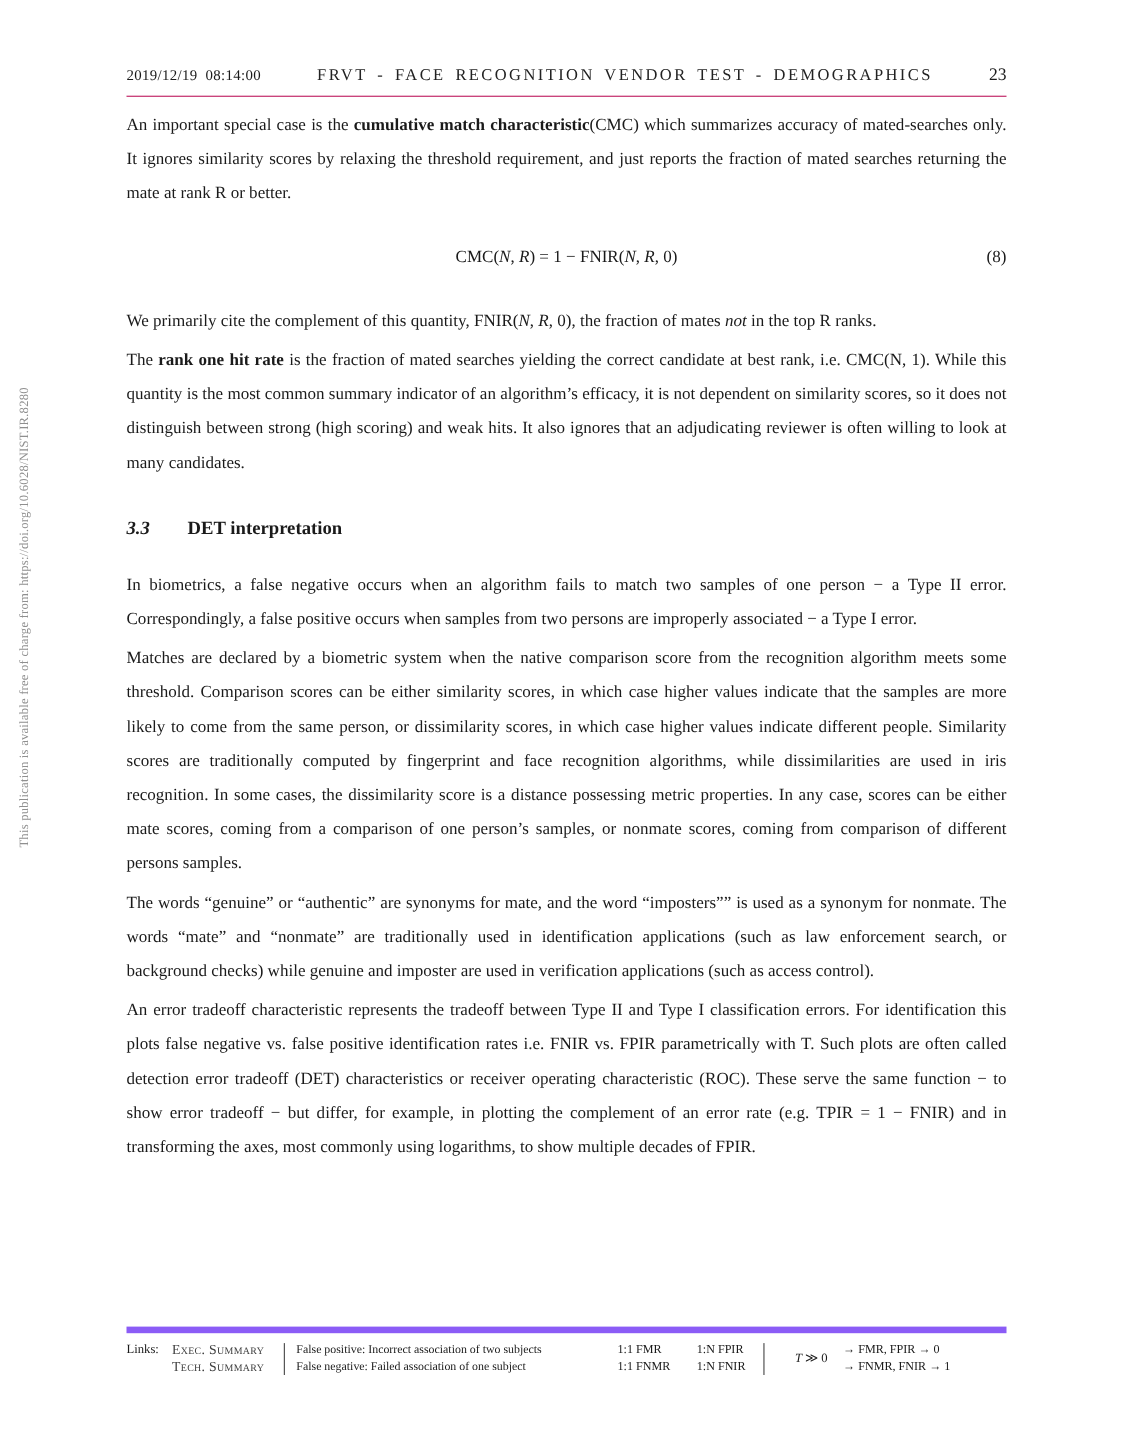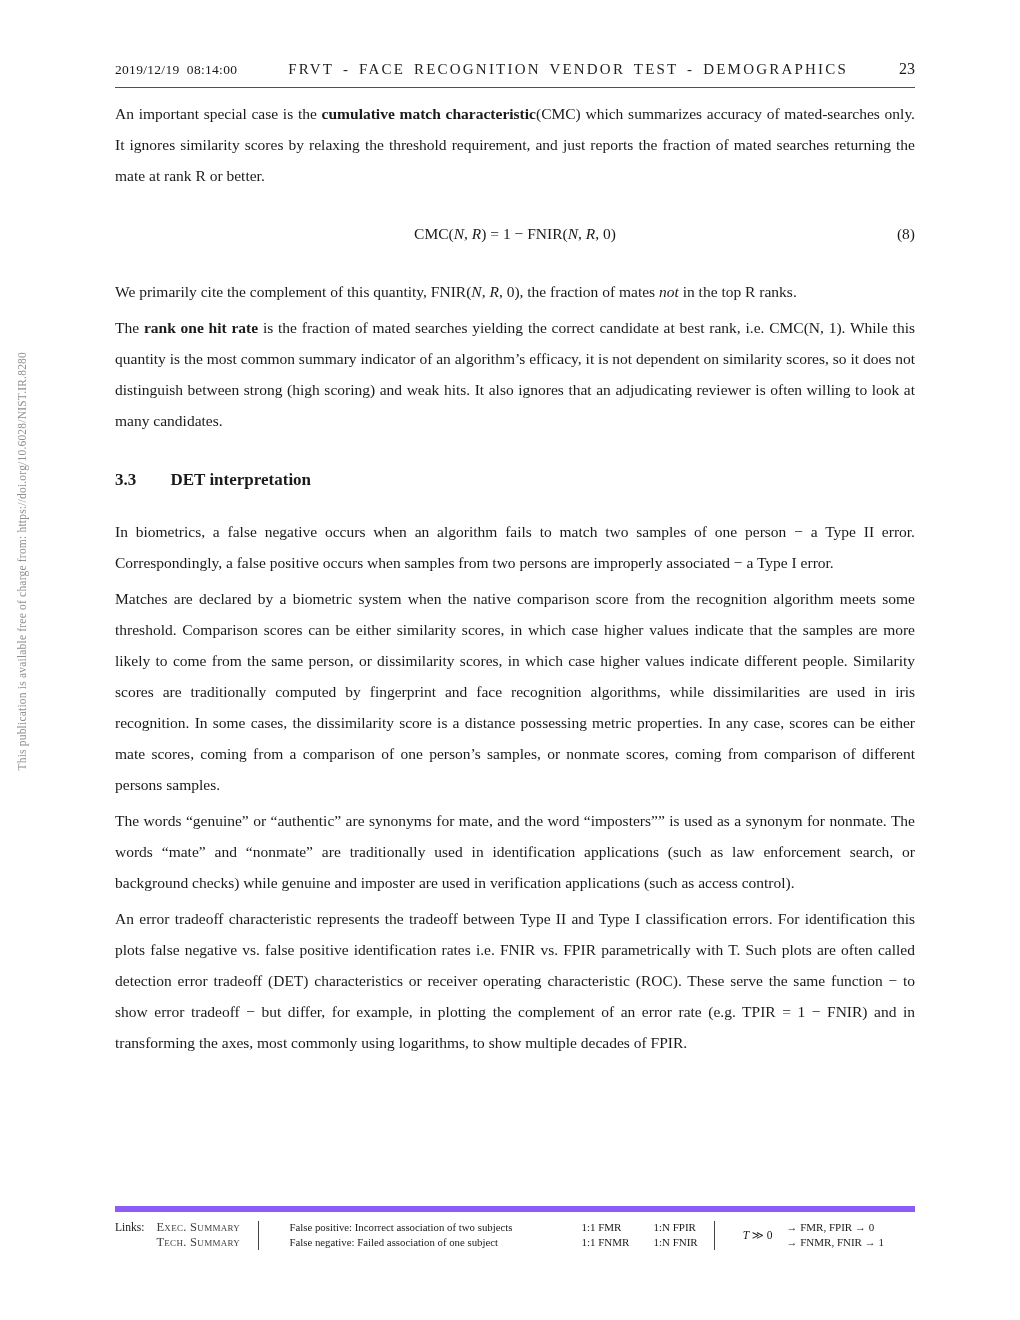--- a/index.html
+++ b/index.html
@@ -63,21 +63,21 @@
     margin: 27px 0 27px 0;
   }
   .equation-number { position: absolute; right: 0; top: 0; }
   .section-heading {
     margin: 32px 0 24px 0;
     font-weight: bold;
     font-size: 17px;
     text-align: left;
     line-height: 24px;
   }
-  .section-number { display: inline-block; margin-right: 30px; }
+  .section-number { display: inline-block; margin-right: 30px; font-style: italic; }
   
   .footer {
     position: absolute;
     left: 115px;
     top: 1206px;
     width: 800px;
     border-top: 6px solid #8b5cf6;
     padding-top: 8px;
     display: flex;
     align-items: flex-start;
@@ -90,21 +90,21 @@
     display: block;
     color: #404040;
     font-variant: small-caps;
     font-size: 12.5px;
     line-height: 15px;
     text-decoration: none;
     cursor: pointer;
     letter-spacing: 0.3px;
   }
   .vdiv { width: 1px; background: #444; height: 29px; margin: 1px 10px 0 6px; }
-  .f-defs { width: 268px; font-size: 10.8px; margin-left: 20px; }
+  .f-defs { width: 268px; font-size: 10.8px; margin-left: 0; }
   .f-col { margin-left: 24px; white-space: nowrap; }
   .f-threshold { align-self: center; margin-left: 18px; white-space: nowrap; font-size: 11.5px; }
   .f-effects { margin-left: 14px; white-space: nowrap; }
 </style>
 </head>
 <body>
 
 <div class="page">
 
   <div class="header">

